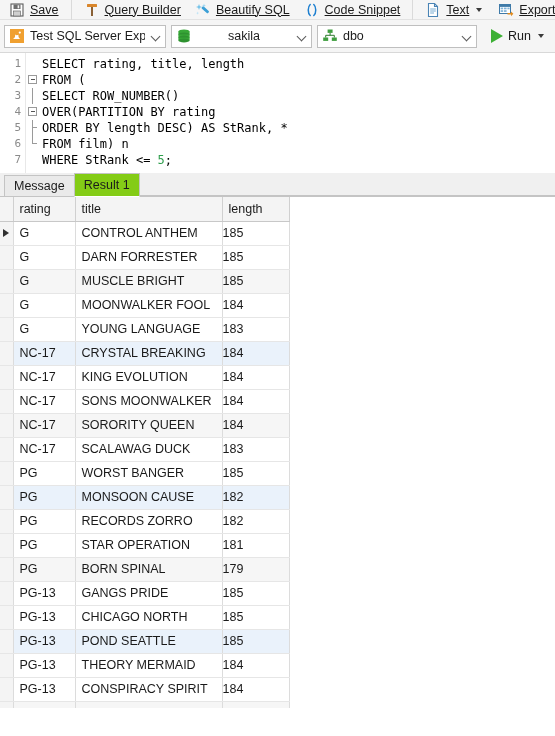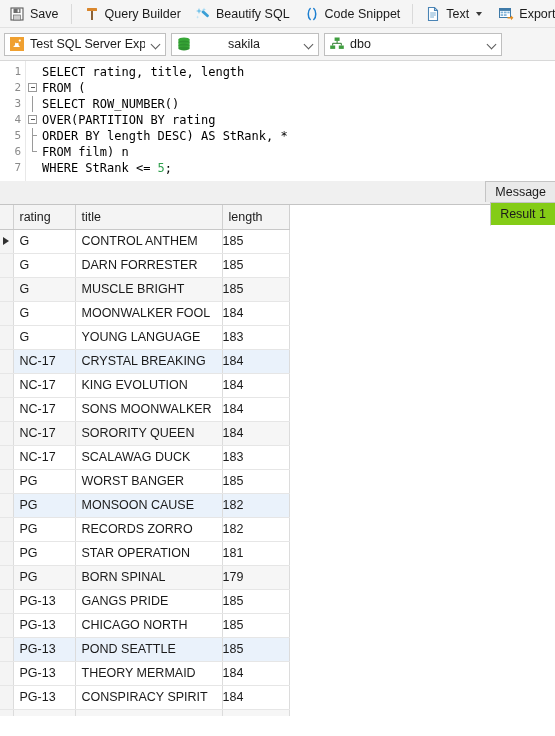--- a/index.html
+++ b/index.html
@@ -12,27 +12,28 @@
     overflow: hidden;
     background: #ffffff;
     font-family: "Liberation Sans", sans-serif;
     font-size: 12px;
     color: #1a1a1a;
     -webkit-font-smoothing: antialiased;
   }
 
   
   .toolbar {
-    height: 28px;
+    height: 20px;
     background: #f5f5f5;
     border-bottom: 1px solid #e2e2e2;
     display: flex;
     align-items: center;
     padding: 0 2px;
     box-sizing: border-box;
+    text-decoration: underline;
   }
   .tb-item {
     display: flex;
     align-items: center;
     height: 24px;
     padding: 0 6px;
     gap: 5px;
     cursor: default;
     border: 1px solid transparent;
     border-radius: 2px;
@@ -212,21 +213,20 @@
   
   .tabstrip {
     height: 24px;
     background: #f0f0f0;
     border-bottom: 1px solid #c4c4c4;
     display: flex;
     align-items: flex-end;
     padding-left: 4px;
     box-sizing: border-box;
     position: relative;
-    flex-direction: column;
   }
   .tab {
     height: 21px;
     line-height: 20px;
     padding: 0 9px;
     font-size: 12.5px;
     border: 1px solid #c4c4c4;
     border-bottom: none;
     background: #eaeaea;
     color: #1b1b1b;
@@ -420,20 +420,25 @@
         <line x1="8.1" y1="4.9" x2="8.1" y2="7.3"></line>
         <line x1="3.7" y1="7.3" x2="12.3" y2="7.3"></line>
         <line x1="3.7" y1="7.3" x2="3.7" y2="9.5"></line>
         <line x1="12.3" y1="7.3" x2="12.3" y2="9.5"></line>
       </g>
     </svg>
     <span class="txt">dbo</span>
     <span class="chev"></span>
   </div>
 
+  <div class="run-btn">
+    <span class="play"></span>
+    <span class="run-label">Run</span>
+    <span class="caret-sm"></span>
+  </div>
 </div>
 
 <div class="editor">
   <div class="gutter" id="gutter">
       <div class="gnum">1</div>
       <div class="gnum">2</div>
       <div class="gnum">3</div>
       <div class="gnum">4</div>
       <div class="gnum">5</div>
       <div class="gnum">6</div>

